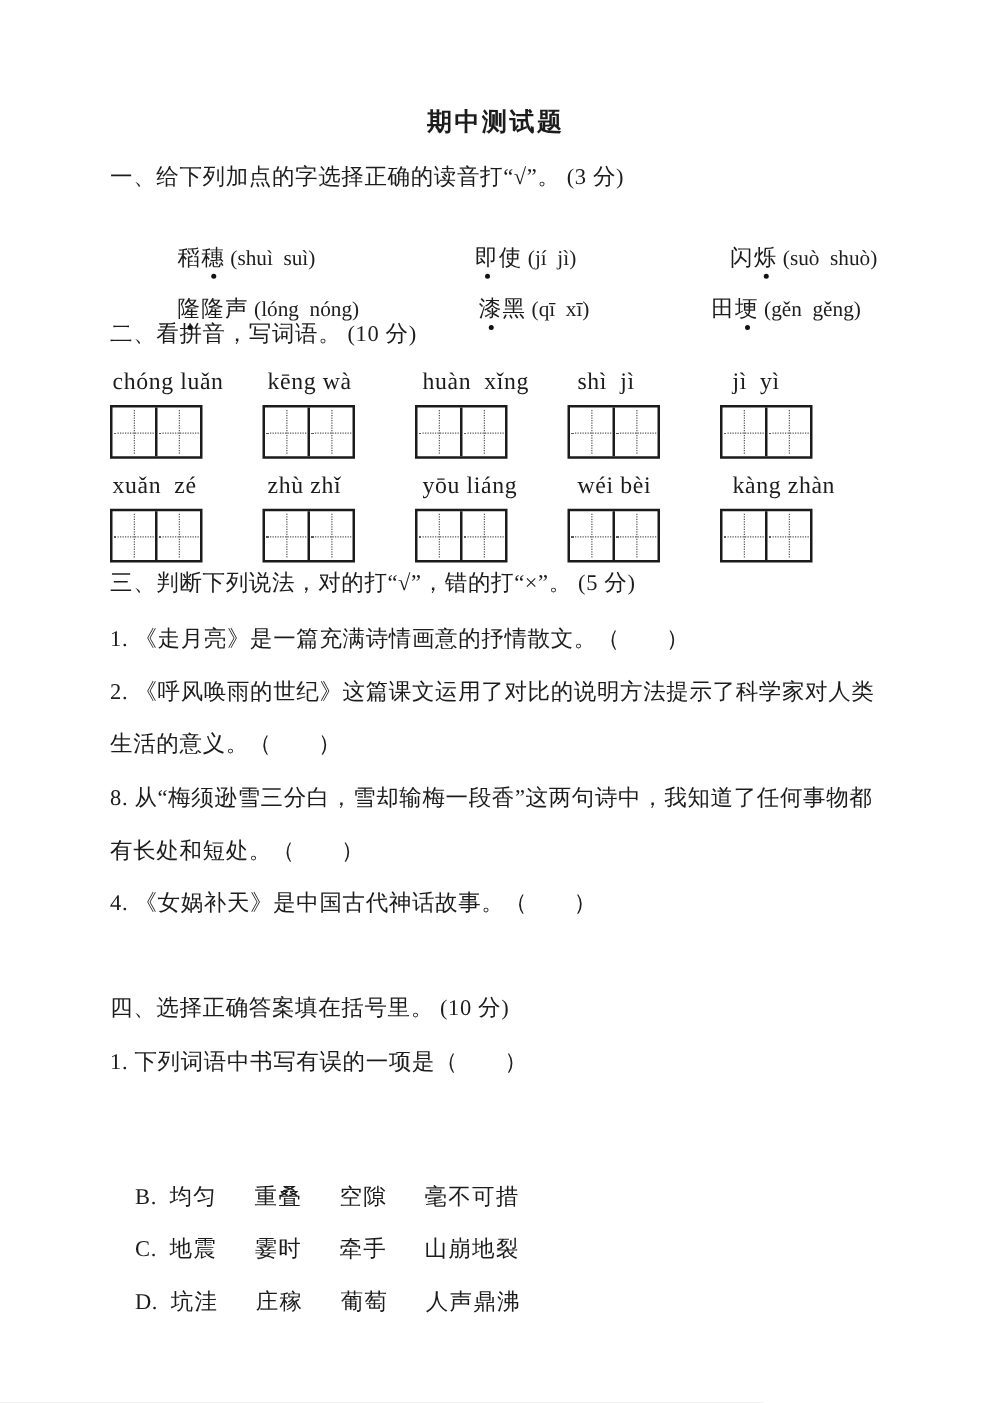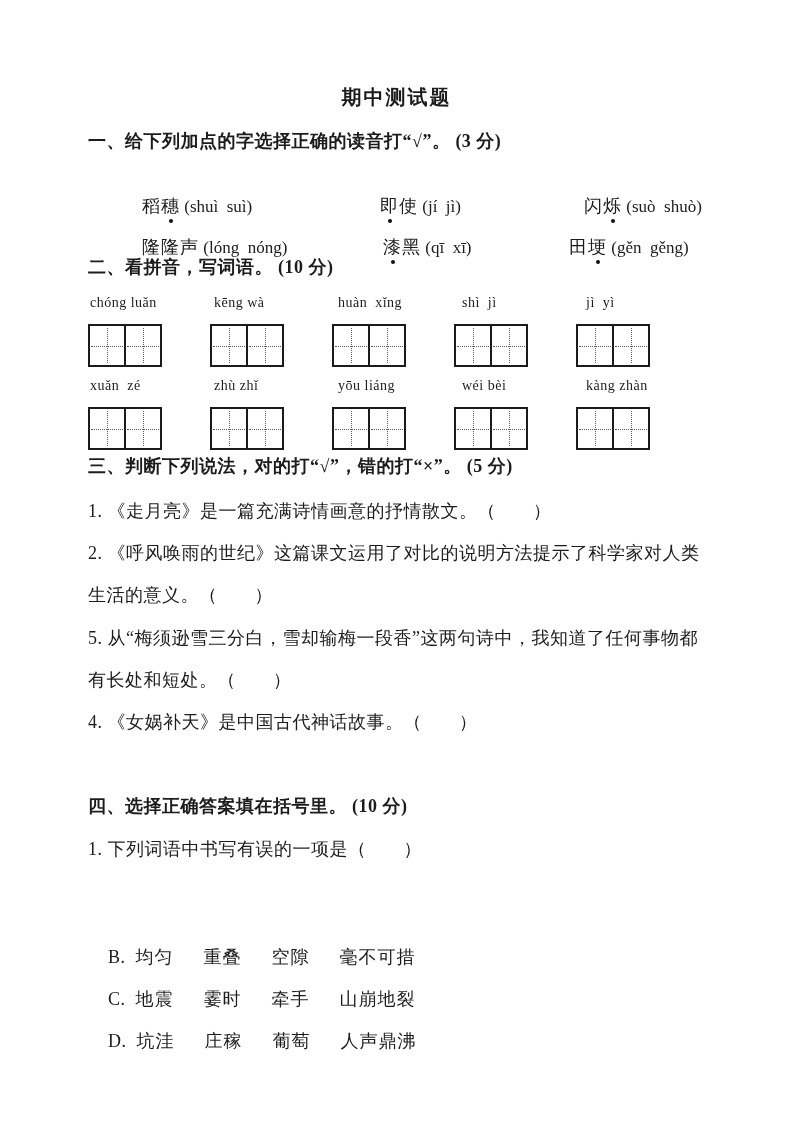--- a/index.html
+++ b/index.html
@@ -9,33 +9,33 @@
     font-family:"Liberation Serif","DejaVu Serif",serif;
   }
   .title {
     position:absolute; top:84px; left:0; width:100%;
     text-align:center; font-size:20px; font-weight:600; letter-spacing:2px;
   }
   .line {
     position:absolute; left:88px; width:620px;
     font-size:18px; line-height:24px; letter-spacing:0.5px; white-space:pre;
   }
-  .heading { font-weight:700; }
+  .heading { font-weight:400; }
   .word-row { position:absolute; left:88px; font-size:18px; line-height:26px; white-space:pre; }
   .word-item { display:inline-block; vertical-align:top;margin-left:36px; }
   .cn { letter-spacing:1px; }
   .dotted { position:relative; display:inline-block; }
   .dotted::after {
     content:""; position:absolute; left:50%; bottom:-4px;
     width:4px; height:4px; margin-left:-2px; border-radius:50%; background:#111;
   }
   .reading { letter-spacing:0; font-size:17px; }
   .pinyin-row { position:absolute; left:88px; display:flex; }
   .py-label {
-    display:inline-block; width:122px; font-size:14px;
+    display:inline-block; width:122px; font-size:19px;
     letter-spacing:0.5px; white-space:pre; padding-left:2px;
   }
   .grid-row { position:absolute; left:88px; display:flex; gap:48px; }
   .pair {
     display:flex; width:74px; height:43px; box-sizing:border-box;
     border:2px solid #1b1b1b; background:#fff;
   }
   .cell { flex:1; position:relative; }
   .cell:first-child { border-right:2px solid #1b1b1b; }
   .cell::before {
@@ -125,21 +125,21 @@
     <div class="pair">
         <div class="cell"></div>
         <div class="cell"></div>
       </div>
   </div>
 
   <div class="line heading" style="top:454px">三、判断下列说法，对的打“√”，错的打“×”。 (5 分)</div>
   <div class="line" style="top:499px">1. 《走月亮》是一篇充满诗情画意的抒情散文。（　　）</div>
   <div class="line" style="top:541px">2. 《呼风唤雨的世纪》这篇课文运用了对比的说明方法提示了科学家对人类</div>
   <div class="line" style="top:583px">生活的意义。（　　）</div>
-  <div class="line" style="top:626px">5. 从“梅须逊雪三分白，雪却输梅一段香”这两句诗中，我知道了任何事物都</div>
+  <div class="line" style="top:626px">8. 从“梅须逊雪三分白，雪却输梅一段香”这两句诗中，我知道了任何事物都</div>
   <div class="line" style="top:668px">有长处和短处。（　　）</div>
   <div class="line" style="top:710px">4. 《女娲补天》是中国古代神话故事。（　　）</div>
 
   <div class="line heading" style="top:794px">四、选择正确答案填在括号里。 (10 分)</div>
   <div class="line" style="top:837px">1. 下列词语中书写有误的一项是（　　）</div>
 
   <div class="line" style="top:963px">
     <span class="opt-label">C.</span><span class="opt-word">地震</span><span class="opt-word">霎时</span><span class="opt-word">牵手</span><span class="opt-word">山崩地裂</span>
   </div>
   <div class="line" style="top:921px">

